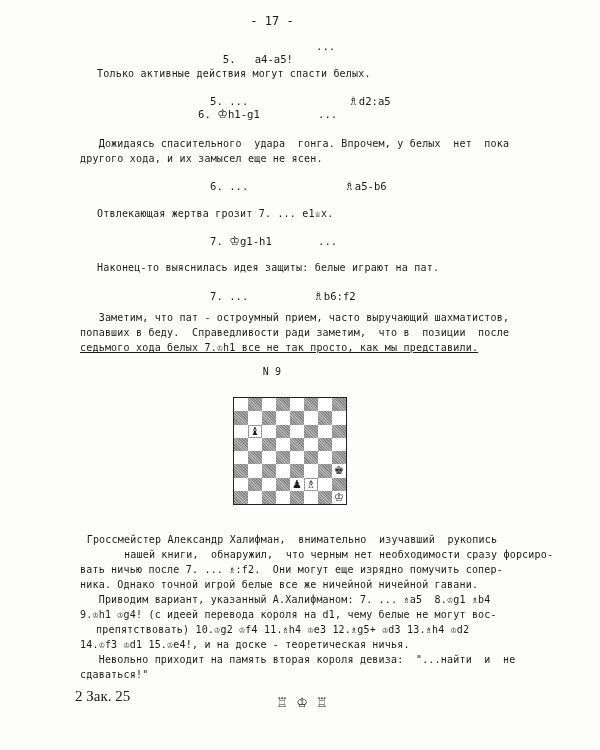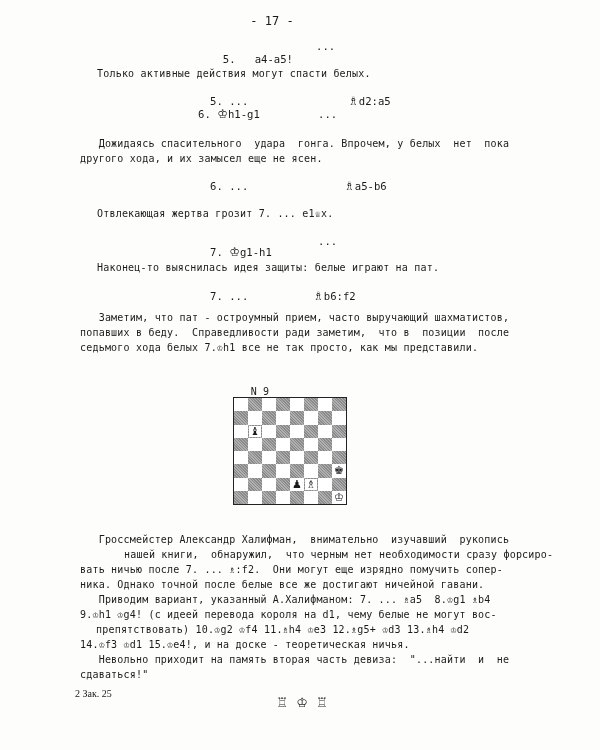--- a/index.html
+++ b/index.html
@@ -14,21 +14,21 @@
     .mv { font-size: 10.6px; line-height: 13px; }
     .ico { font-family: "DejaVu Sans", sans-serif; font-size: 12px; }
     .board {
       position: absolute; left: 233px; top: 397px; width: 112px; height: 106px;
       border: 1.5px solid #222; display: grid;
       grid-template-columns: repeat(8, 1fr); grid-template-rows: repeat(8, 1fr);
     }
     .sq { position: relative; display: flex; align-items: center; justify-content: center; font-family: "DejaVu Sans", sans-serif; font-size: 11px; line-height: 1; }
     .sq.l { background: #ffffff; }
     .sq.d { background: repeating-linear-gradient(45deg, #8a8a8a 0 1px, #b0b0b0 1px 2px); }
-    .footer { font-family: "Liberation Serif", serif; font-size: 10px; }
+    .footer { font-family: "Liberation Serif", serif; font-size: 15px; }
     .orn { font-family: "DejaVu Sans", sans-serif; font-size: 13px; }
   </style>
 </head>
 <body>
 
 <div class="abs pnum">- 17 -</div>
 
 <div class="abs mv" style="left:210px; top:40px;">
   <span>5.</span>   <span>a4-a5!</span>
 </div>
@@ -42,33 +42,33 @@
 <div class="abs mv" style="left:318px; top:108px;">...</div>
 
 <div class="abs txt" style="left:80px; top:136px;">   Дожидаясь спасительного  удара  гонга. Впрочем, у белых  нет  пока</div>
 <div class="abs txt" style="left:80px; top:151px;">другого хода, и их замысел еще не ясен.</div>
 
 <div class="abs mv" style="left:210px; top:180px;"><span>6.</span> <span>...</span></div>
 <div class="abs mv" style="left:313px; top:180px;margin-left:31px;"><span class="ico">♗</span><span>a5-b6</span></div>
 
 <div class="abs txt" style="left:97px; top:206px;">Отвлекающая жертва грозит 7. ... e1♕x.</div>
 
-<div class="abs mv" style="left:210px; top:246px;"><span>7.</span> <span class="ico">♔</span><span>g1-h1</span></div>
+<div class="abs mv" style="left:210px; top:235px;"><span>7.</span> <span class="ico">♔</span><span>g1-h1</span></div>
 <div class="abs mv" style="left:318px; top:235px;">...</div>
 
 <div class="abs txt" style="left:97px; top:260px;">Наконец-то выяснилась идея защиты: белые играют на пат.</div>
 
 <div class="abs mv" style="left:210px; top:290px;"><span>7.</span> <span>...</span></div>
 <div class="abs mv" style="left:313px; top:290px;"><span class="ico">♗</span><span>b6:f2</span></div>
 
 <div class="abs txt" style="left:80px; top:310px;">   Заметим, что пат - остроумный прием, часто выручающий шахматистов,</div>
 <div class="abs txt" style="left:80px; top:325px;">попавших в беду.  Справедливости ради заметим,  что в  позиции  после</div>
-<div class="abs txt" style="left:80px; top:340px;">седьмого хода белых 7.♔h1 все не так просто, как мы представили.</div>
+<div class="abs txt" style="left:80px; top:340px;text-decoration:underline;">седьмого хода белых 7.♔h1 все не так просто, как мы представили.</div>
 
-<div class="abs txt" style="left:0; width:520px; text-align:center; top:384px;">N 9</div>
+<div class="abs txt" style="left:0; width:520px; text-align:center; top:364px;padding-left:12px;">N 9</div>
 
 <div class="board" id="board">
     <div class="sq l"></div>
     <div class="sq d"></div>
     <div class="sq l"></div>
     <div class="sq d"></div>
     <div class="sq l"></div>
     <div class="sq d"></div>
     <div class="sq l"></div>
     <div class="sq d"></div>
@@ -133,27 +133,27 @@
     <div class="sq d"></div>
     <div class="sq l"></div>
     <div class="sq d"></div>
     <div class="sq l"></div>
     <div class="sq d"></div>
     <div class="sq l">
       <span style="background: rgb(255, 255, 255); padding: 0px 1px;">♔</span>
     </div>
   </div>
 
-<div class="abs txt" style="left:80px; top:532px;">   Гроссмейстер Александр Халифман,  внимательно  изучавший  рукопись</div>
+<div class="abs txt" style="left:68px; top:532px;">   Гроссмейстер Александр Халифман,  внимательно  изучавший  рукопись</div>
 <div class="abs txt" style="left:80px; top:547px;margin-left:44px;">нашей книги,  обнаружил,  что черным нет необходимости сразу форсиро-</div>
 <div class="abs txt" style="left:80px; top:562px;text-align:center;">вать ничью после 7. ... ♗:f2.  Они могут еще изрядно помучить сопер-</div>
-<div class="abs txt" style="left:80px; top:577px;">ника. Однако точной после белые все же достигают ничейной гавани.</div>
+<div class="abs txt" style="left:80px; top:577px;">ника. Однако точной игрой белые все же ничейной ничейной гавани.</div>
 <div class="abs txt" style="left:80px; top:592px;">   Приводим вариант, указанный А.Халифманом: 7. ... ♗a5  8.♔g1 ♗b4</div>
 <div class="abs txt" style="left:80px; top:607px;">9.♔h1 ♔g4! (с идеей перевода короля на d1, чему белые не могут вос-</div>
 <div class="abs txt" style="left:96px; top:622px;">препятствовать) 10.♔g2 ♔f4 11.♗h4 ♔e3 12.♗g5+ ♔d3 13.♗h4 ♔d2</div>
 <div class="abs txt" style="left:80px; top:637px;">14.♔f3 ♔d1 15.♔e4!, и на доске - теоретическая ничья.</div>
-<div class="abs txt" style="left:80px; top:652px;">   Невольно приходит на память вторая часть девиза:  "...найти  и  не</div>
+<div class="abs txt" style="left:80px; top:652px;">   Невольно приходит на память вторая короля девиза:  "...найти  и  не</div>
 <div class="abs txt" style="left:80px; top:667px;">сдаваться!"</div>
 
 <div class="abs footer" style="left:75px; top:688px;">2 Зак. 25</div>
 <div class="abs orn" style="left:268px; top:680px;">
   <span>♖</span>  <span>♔</span>  <span>♖</span>
 </div>
 
 </body></html>

